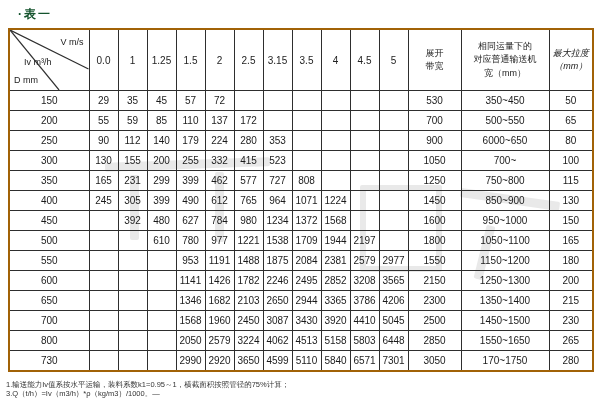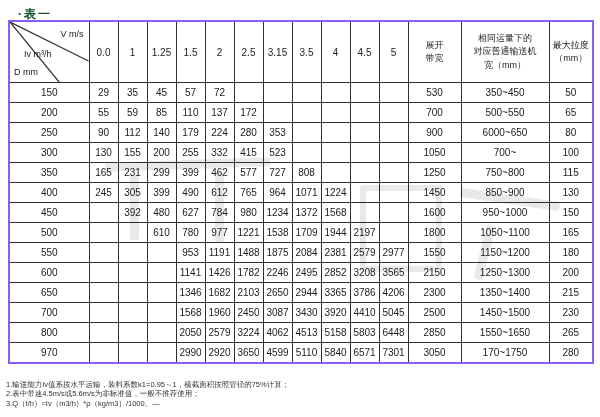--- a/index.html
+++ b/index.html
@@ -5,22 +5,22 @@
   html,body{margin:0;padding:0;}
   body{
     width:600px;height:417px;position:relative;background:#ffffff;
     font-family:"Liberation Sans","DejaVu Sans",sans-serif;color:#1d1d1d;overflow:hidden;
   }
   .title{
     position:absolute;left:18px;top:6px;font-size:12px;font-weight:bold;
     letter-spacing:2px;color:#14532d;
   }
   .spec-table{
-    position:absolute;left:8px;top:20px;border-collapse:collapse;table-layout:fixed;
-    border:2px solid #8b5cf6;background:transparent;padding-left:36px;
+    position:absolute;left:8px;top:28px;border-collapse:collapse;table-layout:fixed;
+    border:2px solid #a16207;background:transparent;padding-left:36px;
   }
   .spec-table th,.spec-table td{
     border:1px solid #2e2e2e;padding:0;text-align:center;vertical-align:middle;
     font-weight:normal;overflow:hidden;background:transparent;
   }
   .spec-table thead th{height:60px;font-size:10px;color:#222;}
   .spec-table thead th.cn{font-size:9px;line-height:1.5;white-space:pre-line;}
   .spec-table tbody td{height:19px;font-size:10px;color:#1a1a1a;}
   .corner{position:relative;}
   .corner svg{position:absolute;left:0;top:0;width:100%;height:100%;}
@@ -85,21 +85,21 @@
         <th>3.15</th>
         <th>3.5</th>
         <th>4</th>
         <th>4.5</th>
         <th>5</th>
         <th class="cn" style="white-space: pre-line;">展开
 带宽</th>
       <th class="cn" style="white-space: pre-line; margin-left: 20px;">相同运量下的
 对应普通输送机
 宽（mm）</th>
-      <th class="cn" style="white-space: pre-line;">最大拉度
+      <th class="cn" style="white-space: pre-line; font-style: italic;">最大拉度
 （mm）</th>
     </tr>
   </thead>
   <tbody>
       <tr>
         <td>150</td>
         <td>29</td>
         <td>35</td>
         <td>45</td>
         <td>57</td>
@@ -312,36 +312,35 @@
         <td>4062</td>
         <td>4513</td>
         <td>5158</td>
         <td>5803</td>
         <td>6448</td>
         <td>2850</td>
         <td>1550~1650</td>
         <td>265</td>
       </tr>
       <tr>
-        <td>970</td>
+        <td>730</td>
         <td></td>
         <td></td>
         <td></td>
         <td>2990</td>
         <td>2920</td>
         <td>3650</td>
         <td>4599</td>
         <td>5110</td>
         <td>5840</td>
         <td>6571</td>
         <td>7301</td>
         <td>3050</td>
         <td>170~1750</td>
         <td>280</td>
       </tr>
     </tbody>
 </table>
 
 <div class="footnotes">
   <div>1.输送能力Iv值系按水平运输，装料系数k1=0.95～1，横截面积按照管径的75%计算；</div>
-  <div>2.表中带速4.5m/s或5.6m/s为非标准值，一般不推荐使用；</div>
   <div>3.Q（t/h）=Iv（m3/h）*ρ（kg/m3）/1000。—</div>
 </div>
 
 </body></html>

